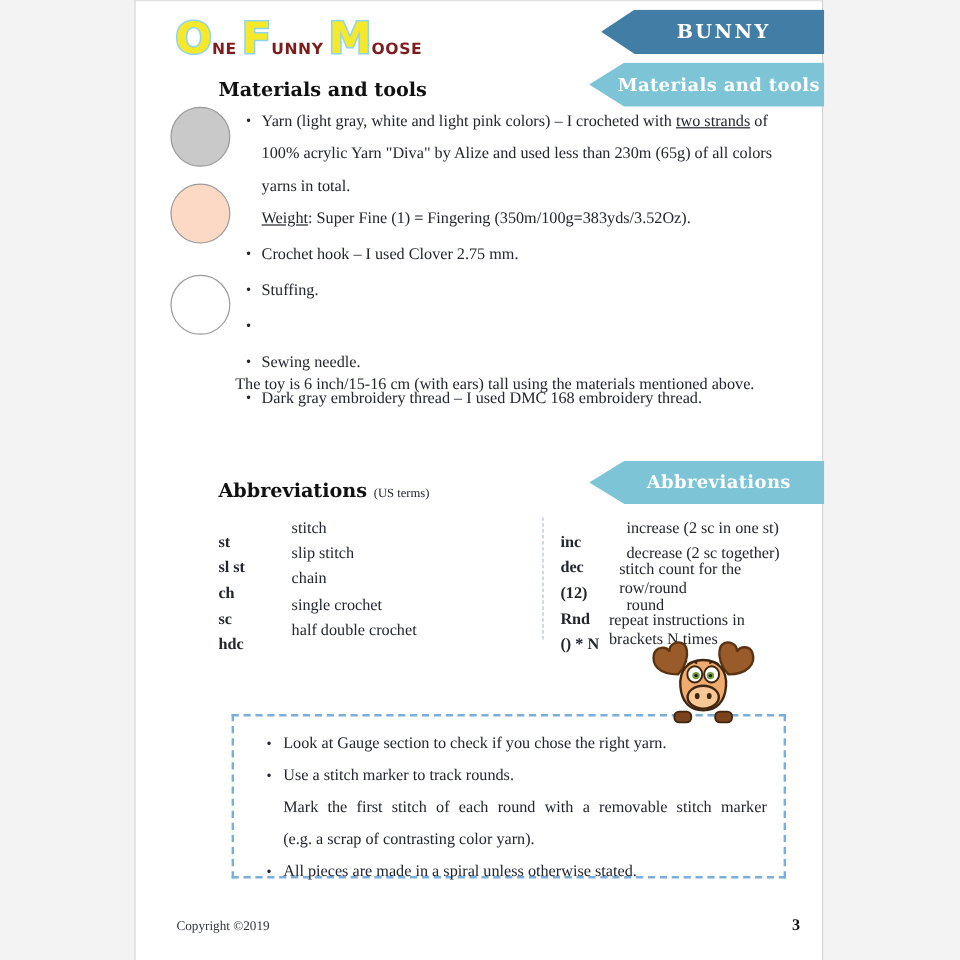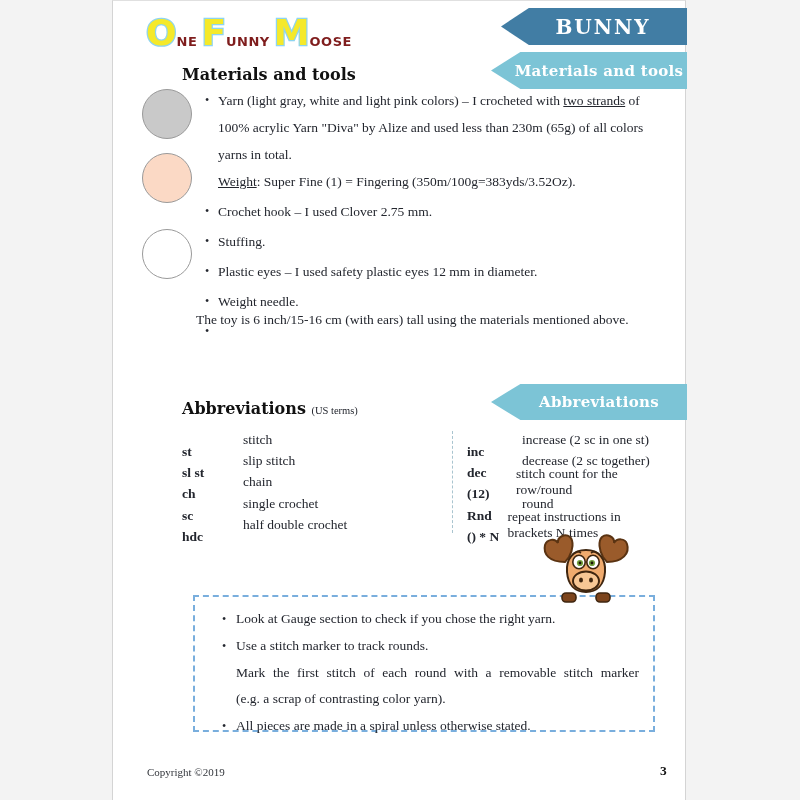--- a/index.html
+++ b/index.html
@@ -15,21 +15,21 @@
   .logo .big { font-family:"DejaVu Sans", sans-serif; font-weight:bold; font-size:36px; line-height:36px;
                color:#f5e92a; -webkit-text-stroke:2.5px #8ed4f0; paint-order:stroke fill; }
   .logo .small { font-family:"DejaVu Sans", sans-serif; font-weight:bold; font-size:13px; line-height:18px;
                  color:#7f1d1d; letter-spacing:0.5px; }
 
   
   .banner { position:absolute; display:flex; align-items:center; justify-content:center;
             clip-path:polygon(0 50%, 15% 0, 100% 0, 100% 100%, 15% 100%);
             font-family:"DejaVu Serif", serif; font-weight:bold; color:#ffffff; }
   .banner-dark  { left:388px; top:7px;  width:186px; height:37px; background:#417da4;
-                  font-size:20px; letter-spacing:2px; padding-left:18px; }
+                  font-size:16px; letter-spacing:2px; padding-left:18px; }
   .banner-light { background:#7cc4d6; font-size:15px; letter-spacing:0.3px; padding-left:20px; }
   .banner-materials { left:378px; top:51px; width:196px; height:37px; }
   .banner-abbrev    { left:378px; top:383px; width:196px; height:36px; }
 
   
   .h-bold { position:absolute; font-family:"DejaVu Serif", serif; font-weight:bold; font-size:16px; color:#111111; }
   .h-suffix { font-family:"Liberation Serif", serif; font-weight:normal; font-size:10.5px; color:#23262e; }
 
   
   .swatch { position:absolute; left:29px; width:50px; height:50px; border-radius:50%; border:1.5px solid #9a9a9a; }
@@ -105,28 +105,28 @@
     <div class="bullet-item">
       <span class="bullet-dot">•</span>
       <span>Crochet hook – I used Clover 2.75 mm.</span>
     </div>
     <div class="bullet-item">
       <span class="bullet-dot">•</span>
       <span>Stuffing.</span>
     </div>
     <div class="bullet-item">
       <span class="bullet-dot">•</span>
-      <span>Plastic eyes – I used safety plastic eyes 12 mm in diameter.</span>
-    </div>
-    <div class="bullet-item">
-      <span class="bullet-dot">•</span>
-      <span>Weight needle.</span>
-    </div>
-    <div class="bullet-item">
-      <span class="bullet-dot">•</span>
+    </div>
+    <div class="bullet-item">
+      <span class="bullet-dot">•</span>
+      <span>Sewing needle.</span>
+    </div>
+    <div class="bullet-item">
+      <span class="bullet-dot">•</span>
+      <span>Dark gray embroidery thread – I used DMC 168 embroidery thread.</span>
     </div>
   </div>
 
   <div class="note">The toy is 6 inch/15-16 cm (with ears) tall using the materials mentioned above.</div>
 
   <div class="h-bold" style="left:69px; top:398px;">
     <span>Abbreviations</span>
     <span class="h-suffix">(US terms)</span>
   </div>
 

